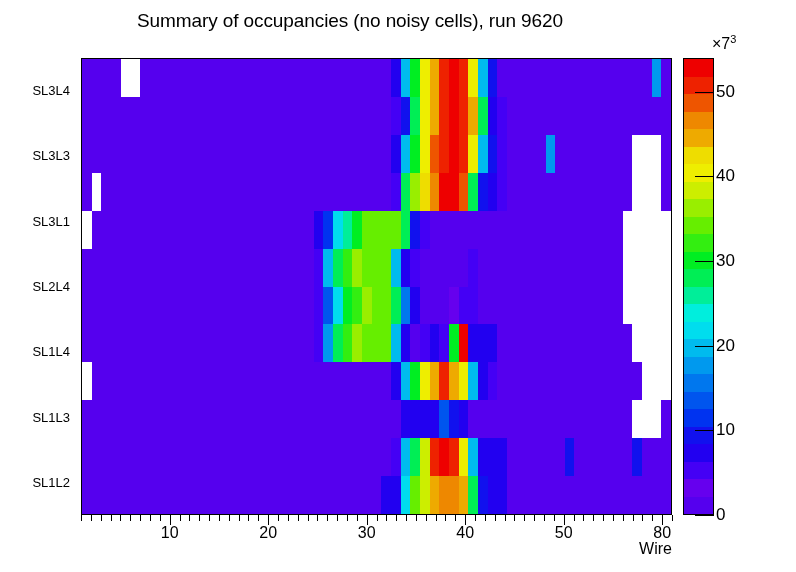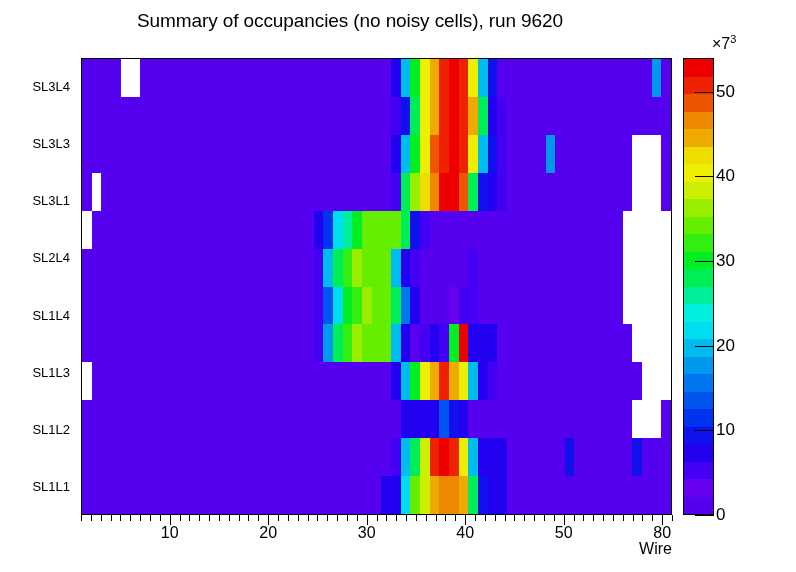--- a/index.html
+++ b/index.html
@@ -231,21 +231,20 @@
   <div id="chart-title">Summary of occupancies (no noisy cells), run 9620</div>
 
   <div id="y-axis-labels">
       <div class="y-label">SL3L4</div>
       <div class="y-label">SL3L3</div>
       <div class="y-label">SL3L1</div>
       <div class="y-label">SL2L4</div>
       <div class="y-label">SL1L4</div>
       <div class="y-label">SL1L3</div>
       <div class="y-label">SL1L2</div>
-      <div class="y-label">SL1L1</div>
     </div>
   <div id="y-ticks">
       <div class="y-tick-slot"></div>
       <div class="y-tick-slot"></div>
       <div class="y-tick-slot"></div>
       <div class="y-tick-slot"></div>
       <div class="y-tick-slot"></div>
       <div class="y-tick-slot"></div>
       <div class="y-tick-slot"></div>
       <div class="y-tick-slot"></div>

